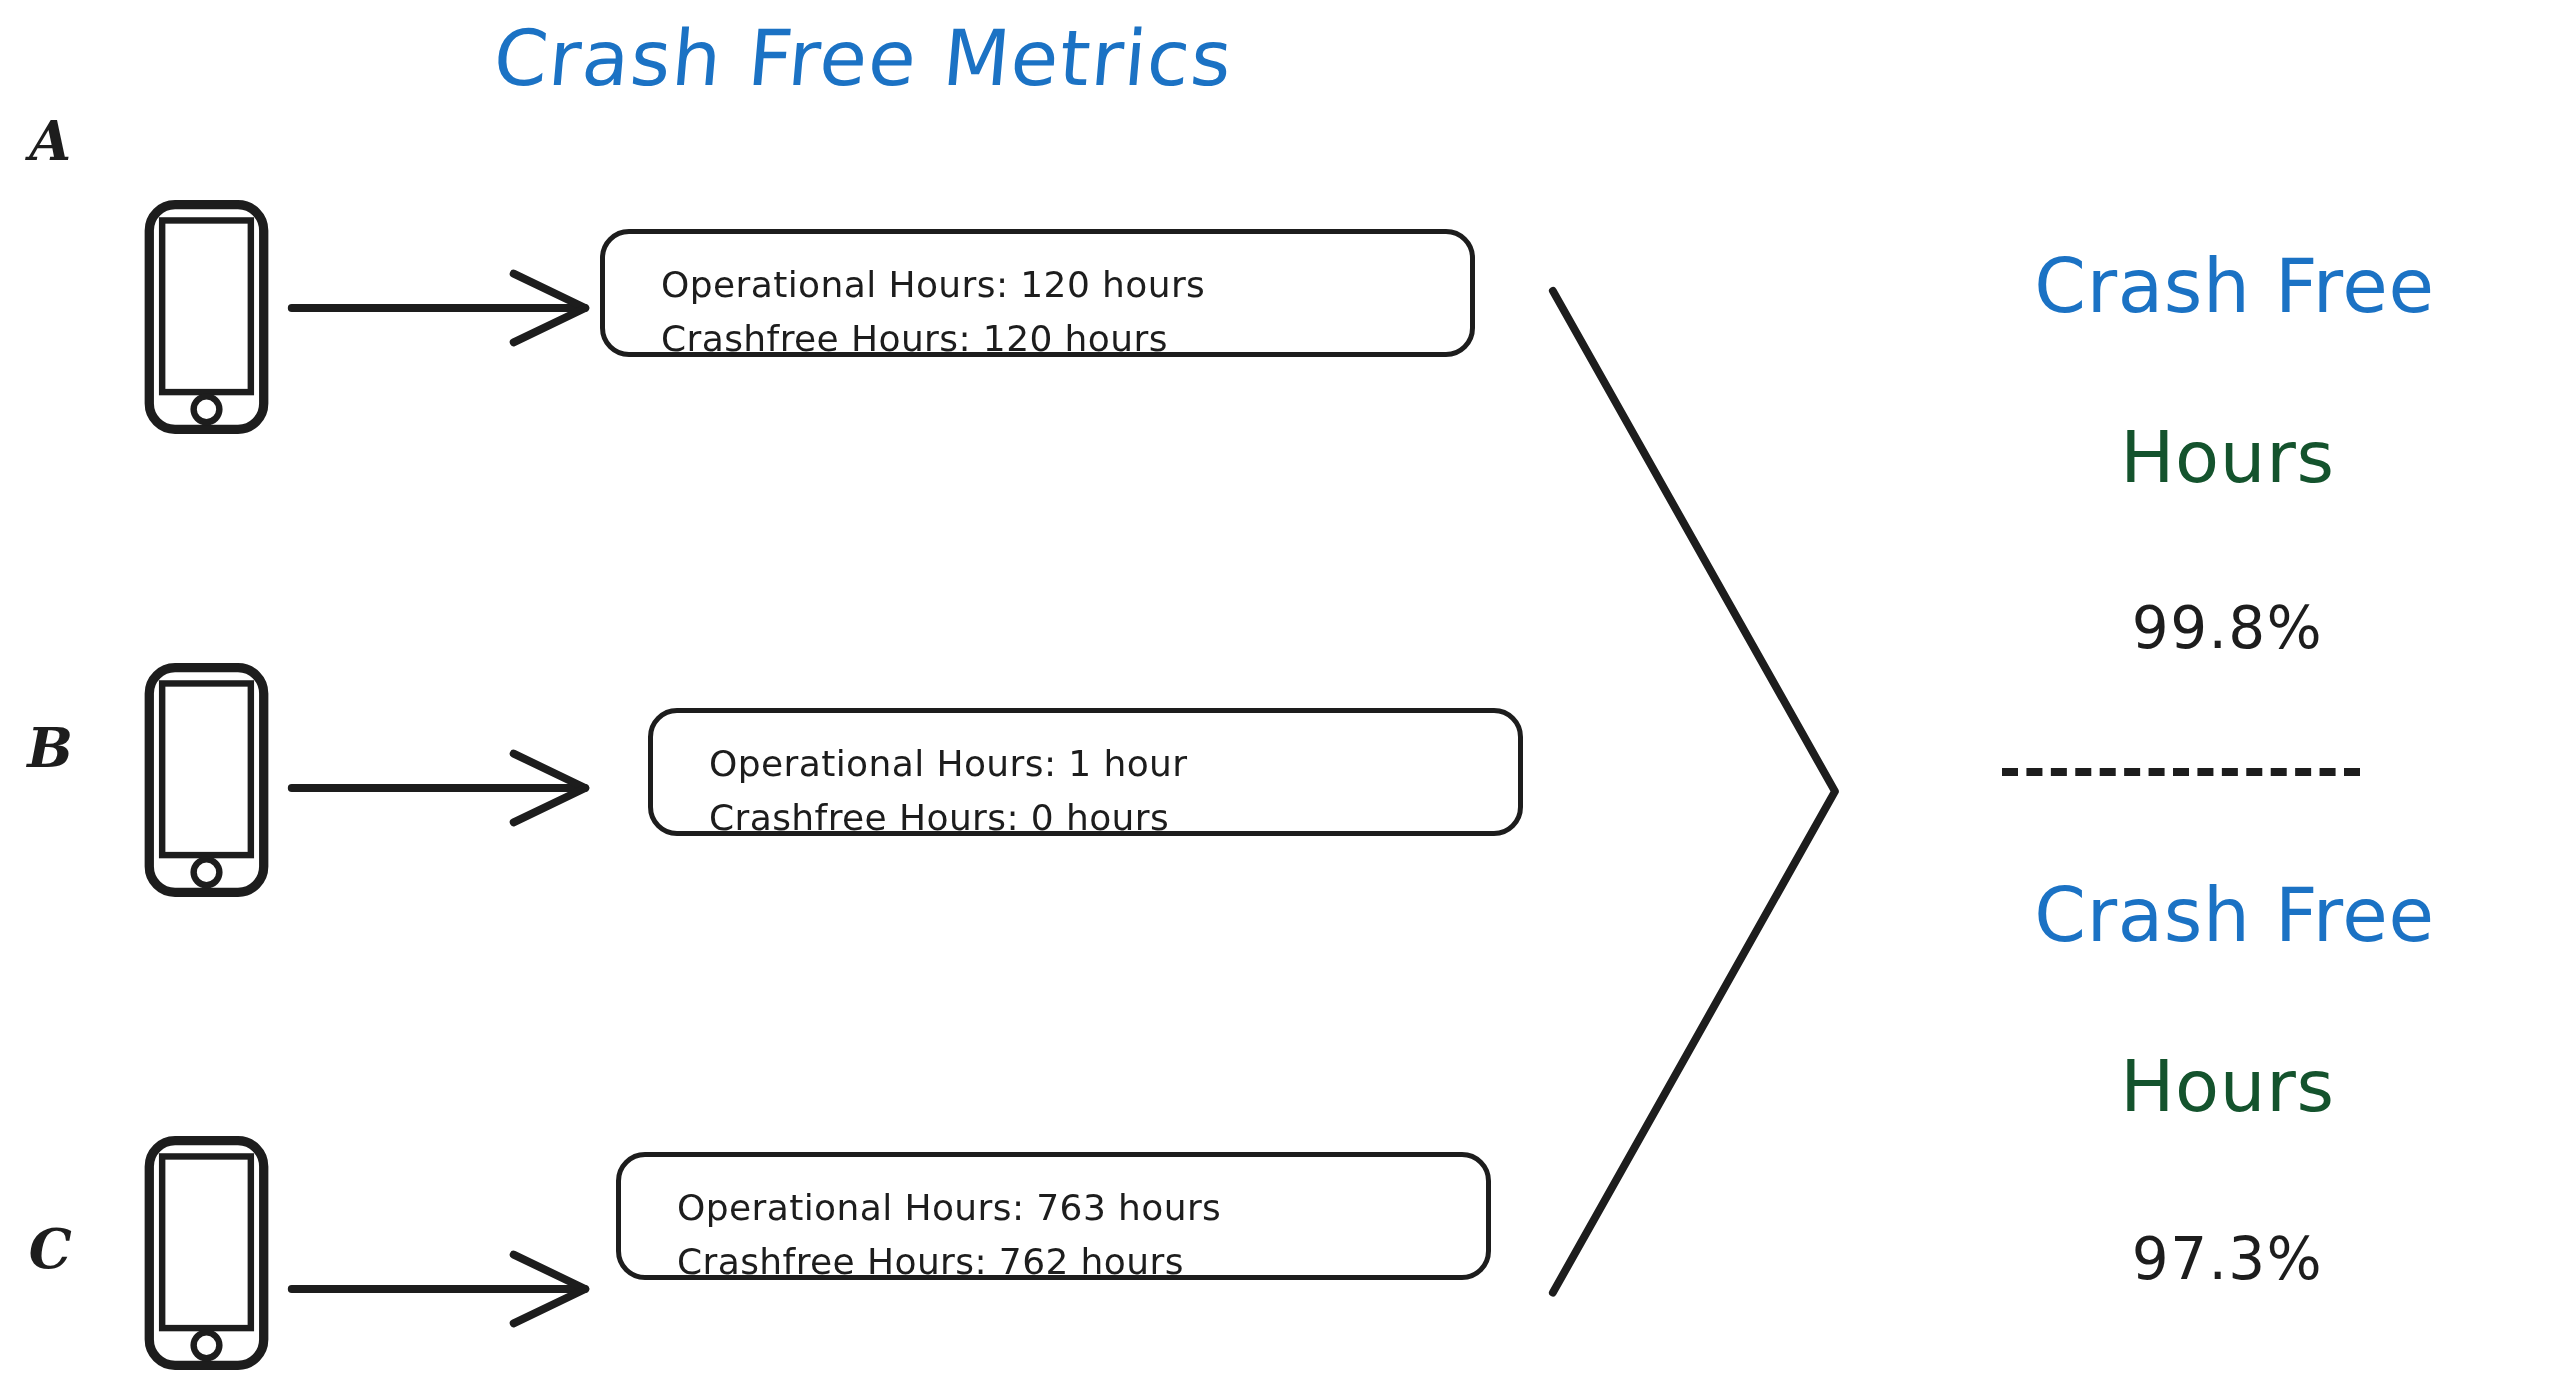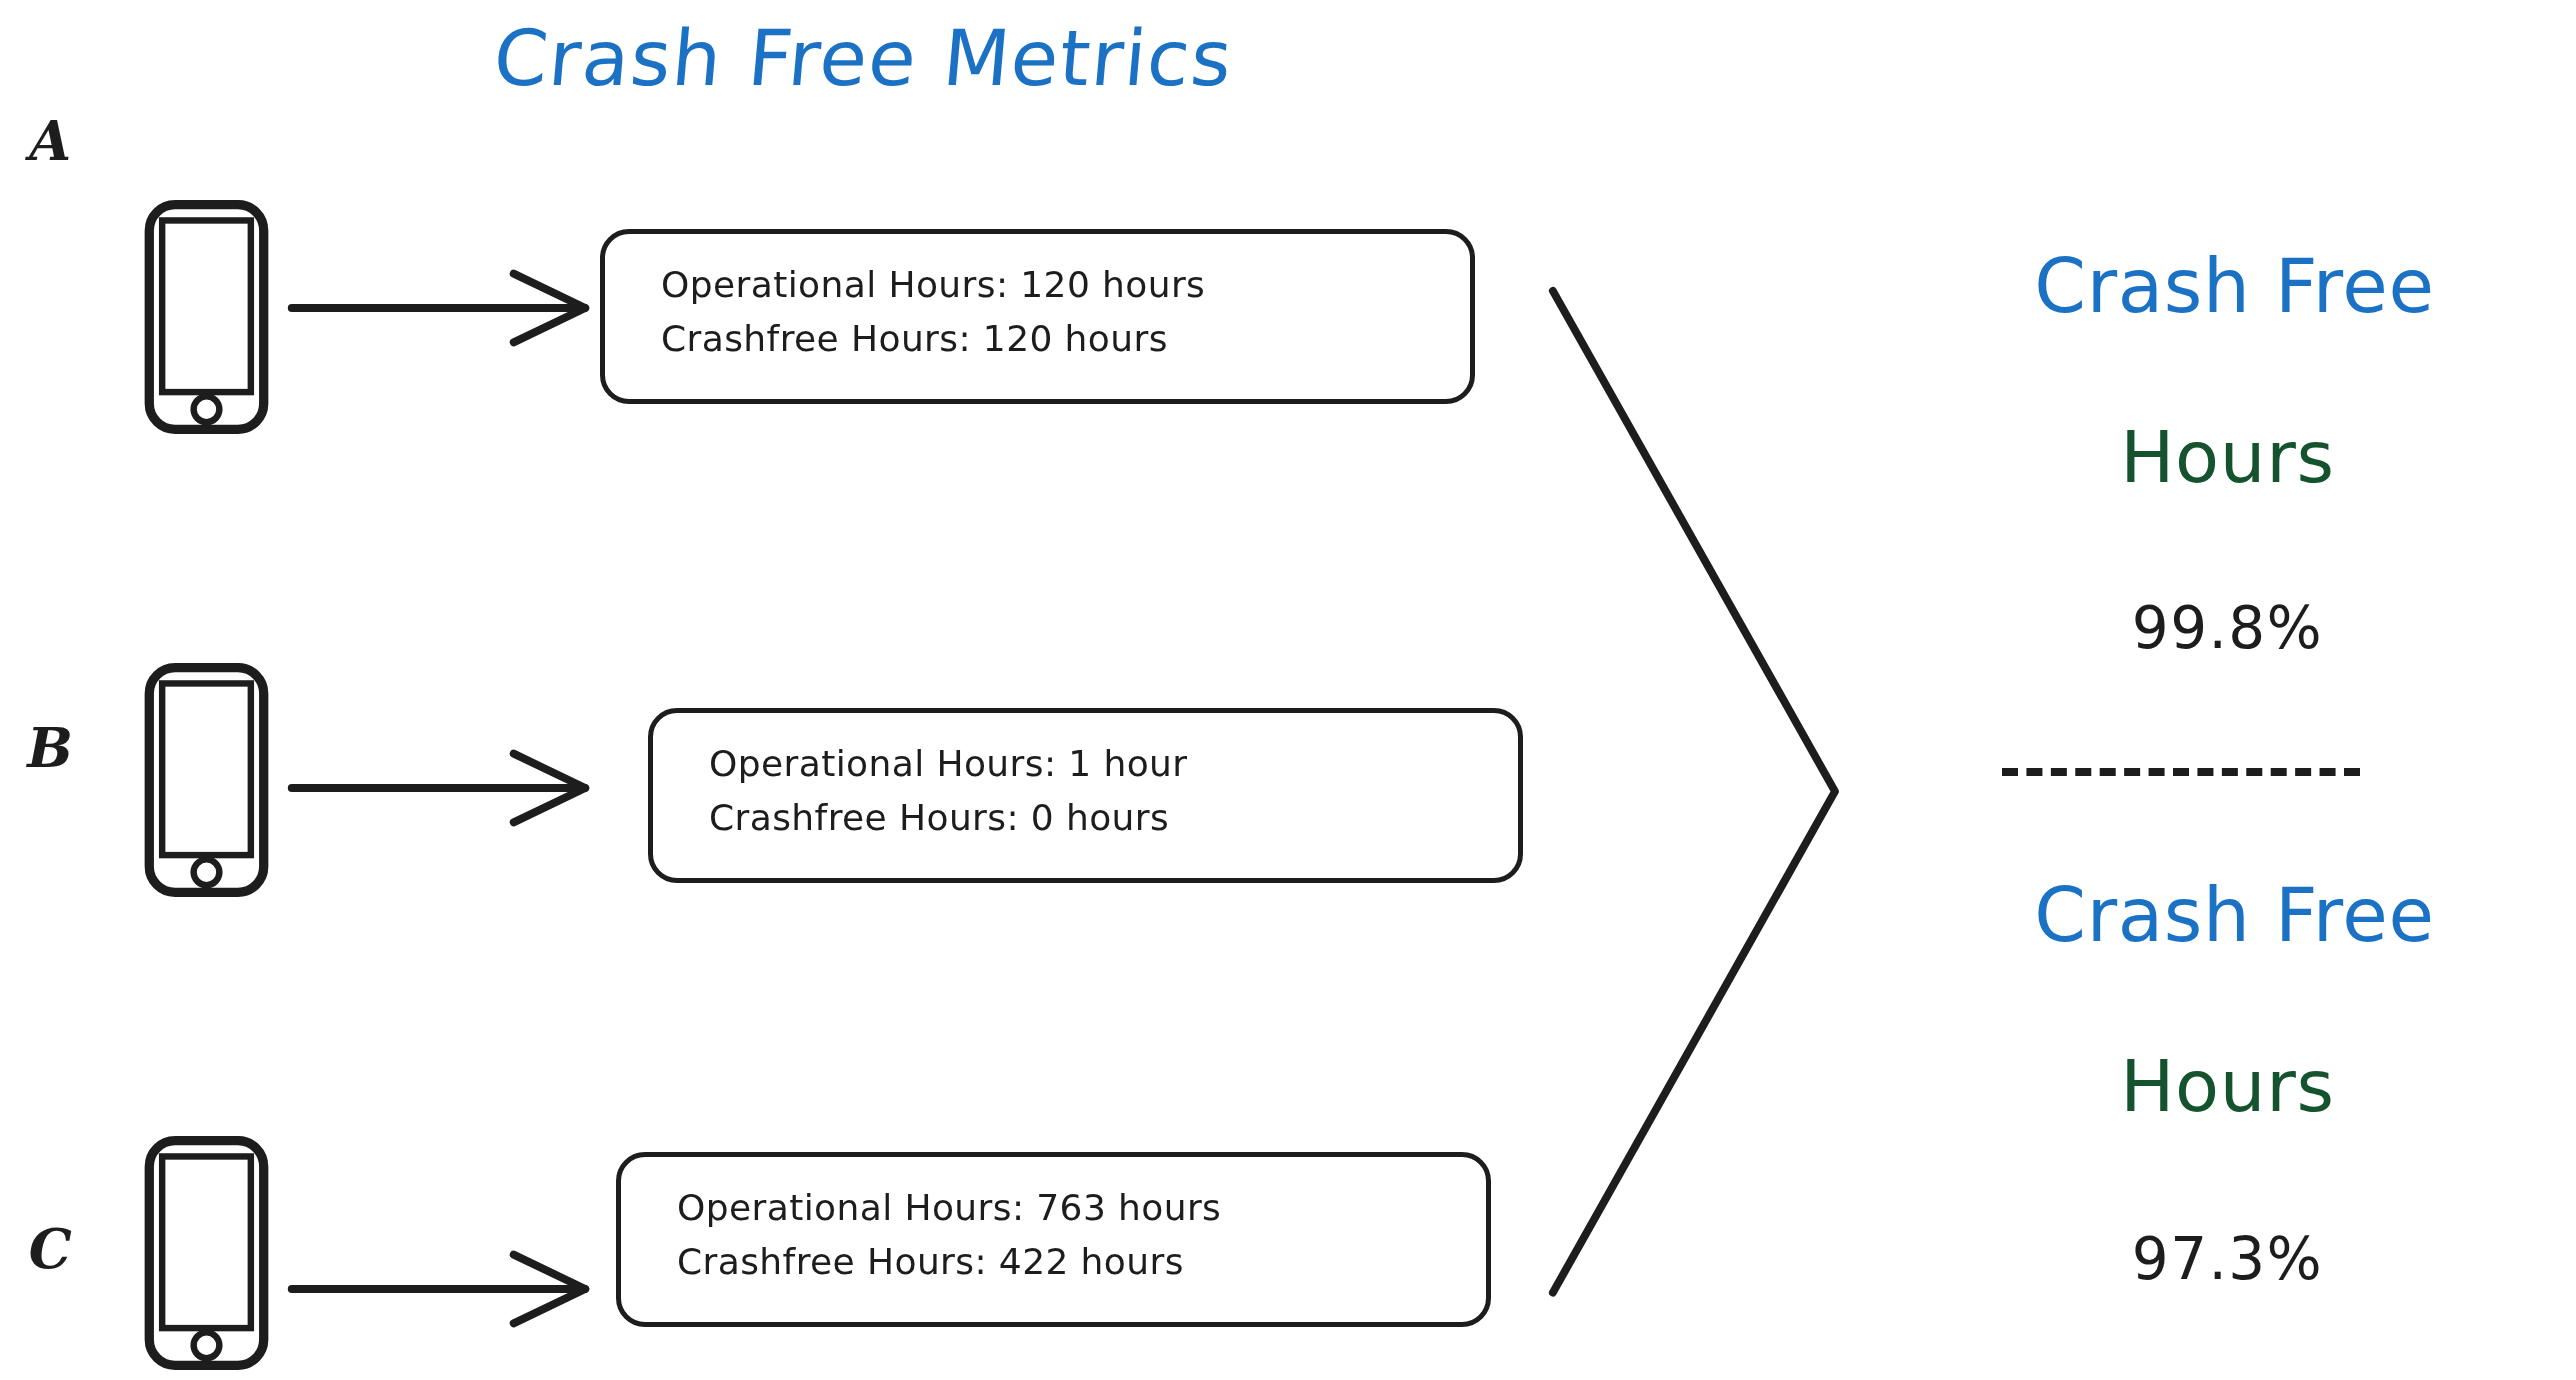--- a/index.html
+++ b/index.html
@@ -53,21 +53,21 @@
   
   .row-arrow { width: 315px; height: 86px; }
 
   
   .info-box {
     box-sizing: border-box;
     border: 5.7px solid #1d1d1d;
     border-radius: 29px;
     background: #ffffff;
     width: 875px;
-    height: 175px;
+    height: 128px;
     padding: 24px 0 0 56px;
   }
   .info-line {
     font-family: "DejaVu Sans", sans-serif;
     font-size: 36px;
     line-height: 54px;
     color: #1d1d1d;
     white-space: nowrap;
     letter-spacing: 0.4px;
   }
@@ -180,21 +180,21 @@
   <div class="abs" style="left:286px; top:1246px;">
     <svg class="row-arrow" viewBox="0 0 440 120" xmlns="http://www.w3.org/2000/svg">
       <line x1="8" y1="60" x2="412" y2="60" stroke="#1d1d1d" stroke-width="11" stroke-linecap="round"></line>
       <line x1="318" y1="12" x2="418" y2="60" stroke="#1d1d1d" stroke-width="11" stroke-linecap="round"></line>
       <line x1="318" y1="108" x2="418" y2="60" stroke="#1d1d1d" stroke-width="11" stroke-linecap="round"></line>
     </svg>
   </div>
 
   <div class="abs info-box" style="left:600px; top:1152px;margin-left:16px;">
     <div class="info-line">Operational Hours: 763 hours</div>
-    <div class="info-line">Crashfree Hours: 422 hours</div>
+    <div class="info-line">Crashfree Hours: 762 hours</div>
   </div>
 
   <div class="abs" id="bracket">
     <svg width="387" height="1074" viewBox="0 0 540 1500" xmlns="http://www.w3.org/2000/svg">
       <polyline points="68,46 462,745 68,1445" fill="none" stroke="#1d1d1d" stroke-width="11" stroke-linecap="round" stroke-linejoin="round"></polyline>
     </svg>
   </div>
 
   <div class="abs metric-blue" style="top:243px;">Crash Free</div>
 

